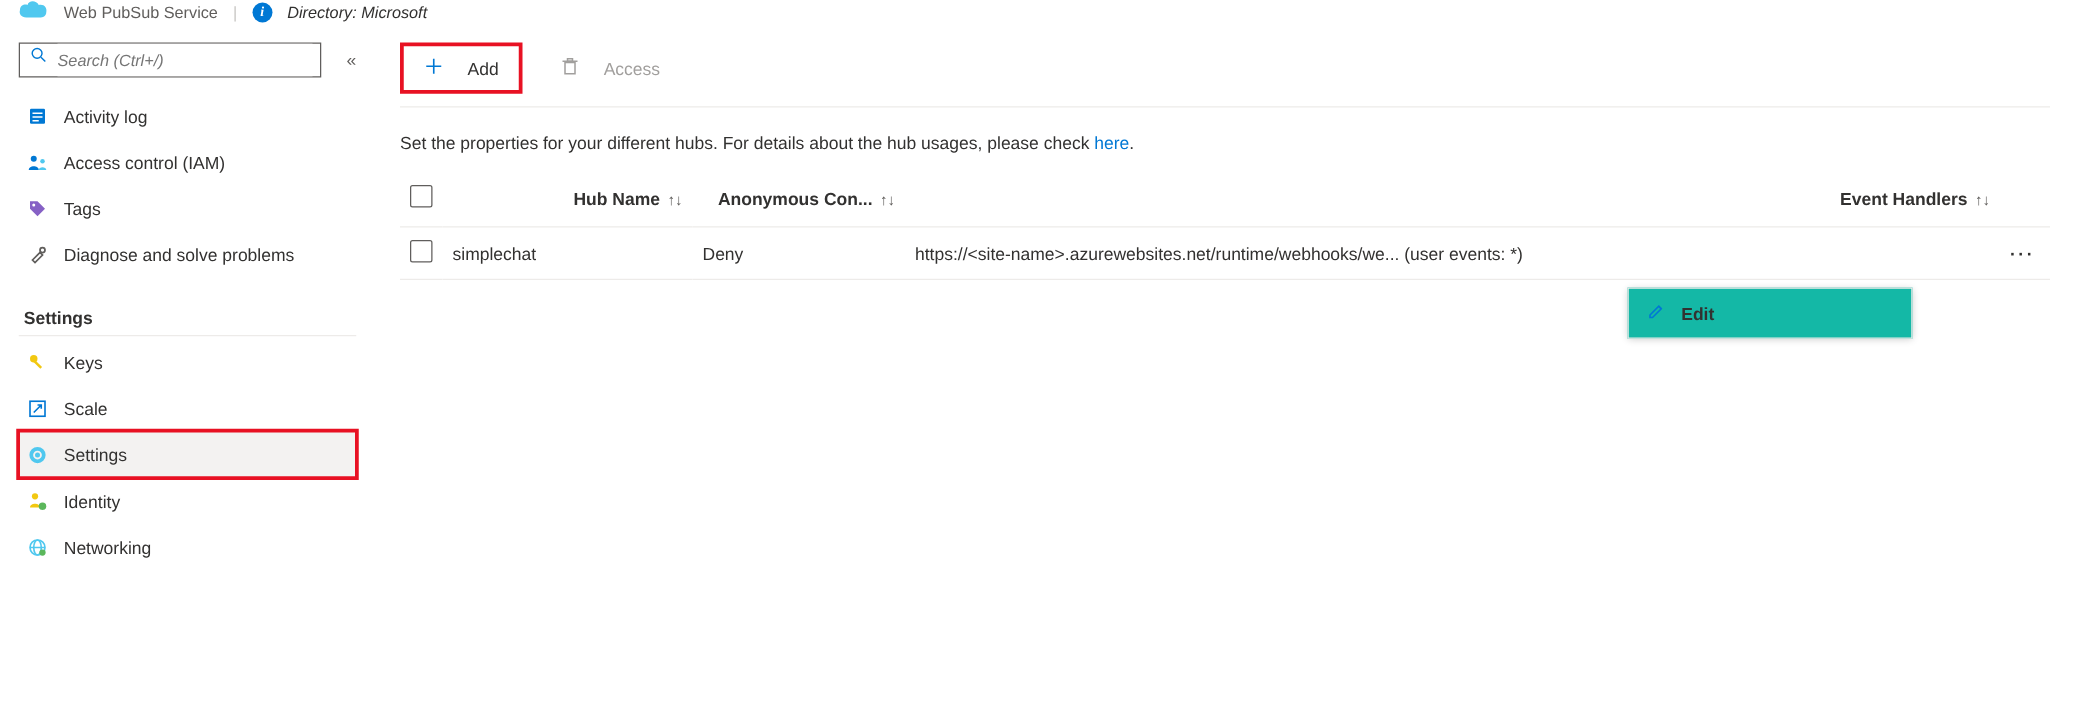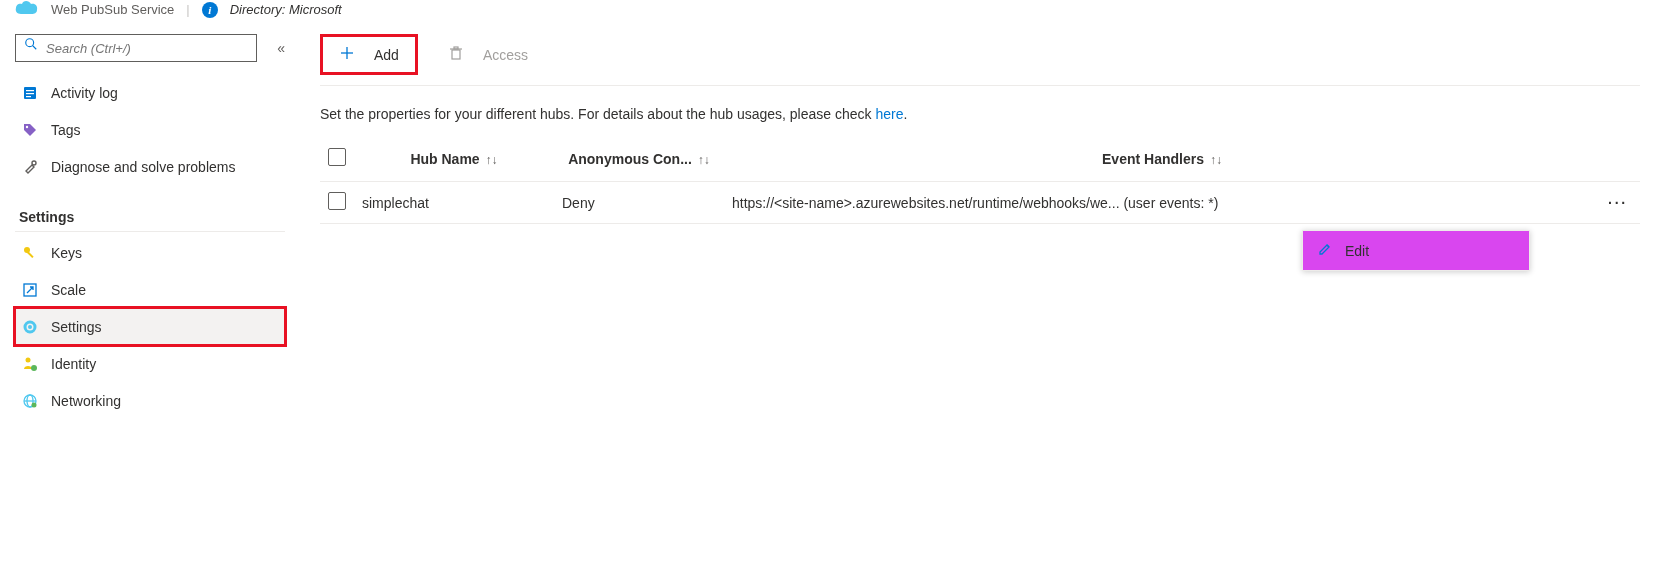--- a/index.html
+++ b/index.html
@@ -31,27 +31,27 @@
 
   .toolbar { display: flex; align-items: center; gap: 16px; padding: 10px 0; border-bottom: 1px solid #edebe9; }
   .tool-btn { display: inline-flex; align-items: center; gap: 19px; padding: 6px 14px; cursor: pointer; font-size: 14px; }
   .tool-btn.disabled { color: #a19f9d; cursor: default; }
   .add-box { border: 3px solid #e81123; padding: 2px 2px; }
 
   .intro { padding: 20px 0 14px 0; font-size: 14px; color: #323130; }
   .intro a { color: #0078d4; text-decoration: none; }
 
   .table { width: 100%; border-collapse: collapse; }
-  .table th { text-align: center; font-weight: 600; font-size: 14px; padding: 12px 8px; border-bottom: 1px solid #edebe9; vertical-align: middle;}
+  .table th { text-align: right; font-weight: 600; font-size: 14px; padding: 12px 8px; border-bottom: 1px solid #edebe9; vertical-align: middle;}
   .table td { text-align: left; font-size: 14px; padding: 10px 8px; border-bottom: 1px solid #edebe9; vertical-align: middle;}
   .sort-arrows { color: #605e5c; font-size: 12px; margin-left: 6px; }
   .chk { width: 18px; height: 18px; border: 1px solid #605e5c; border-radius: 2px; display: inline-block; background:#fff;}
   .more-btn { text-align: right; color: #323130; font-weight: bold; letter-spacing: 2px; cursor:pointer; padding-right:4px;}
 
-  .context-menu { position: absolute; right: 130px; top: 206px; width: 228px; background: #d946ef; box-shadow: 0 1px 6px rgba(0,0,0,0.2); border: 1px solid #edebe9; }
+  .context-menu { position: absolute; right: 130px; top: 206px; width: 228px; background: #14b8a6; box-shadow: 0 1px 6px rgba(0,0,0,0.2); border: 1px solid #edebe9; font-weight: bold; }
   .context-item { display: flex; align-items: center; gap: 12px; padding: 10px 14px; font-size: 14px; cursor: pointer; }
 
   th.col-chk, td.col-chk { width: 34px; }
   th.col-hub { width: 200px; }
   th.col-anon { width: 170px; }
   th.col-handlers { width: auto; }
   td.col-more { width: 40px; text-align:right; }
 </style>
 </head>
 <body>
@@ -89,20 +89,31 @@
     <div class="nav-item">
       <span class="nav-icon">
         <svg width="16" height="16" viewBox="0 0 16 16">
             <rect x="2" y="2" width="12" height="12" rx="1" fill="#0078d4"></rect>
             <rect x="4" y="5" width="8" height="1.2" fill="#fff"></rect>
             <rect x="4" y="8" width="8" height="1.2" fill="#fff"></rect>
             <rect x="4" y="11" width="5" height="1.2" fill="#fff"></rect>
           </svg>
       </span>
       <span>Activity log</span>
+    </div>
+    <div class="nav-item">
+      <span class="nav-icon">
+        <svg width="16" height="16" viewBox="0 0 16 16">
+            <circle cx="5" cy="5" r="2.4" fill="#0078d4"></circle>
+            <path d="M1 14 C1 10 9 10 9 14 Z" fill="#0078d4"></path>
+            <circle cx="12" cy="7" r="1.8" fill="#50c8ef"></circle>
+            <path d="M9 14 C9 11 15 11 15 14 Z" fill="#50c8ef"></path>
+          </svg>
+      </span>
+      <span>Access control (IAM)</span>
     </div>
     <div class="nav-item">
       <span class="nav-icon">
         <svg width="16" height="16" viewBox="0 0 16 16">
             <path d="M2 2 L8 2 L14 8 L8 14 L2 8 Z" fill="#8661c5"></path>
             <circle cx="5" cy="5" r="1.2" fill="#fff"></circle>
           </svg>
       </span>
       <span>Tags</span>
     </div>

